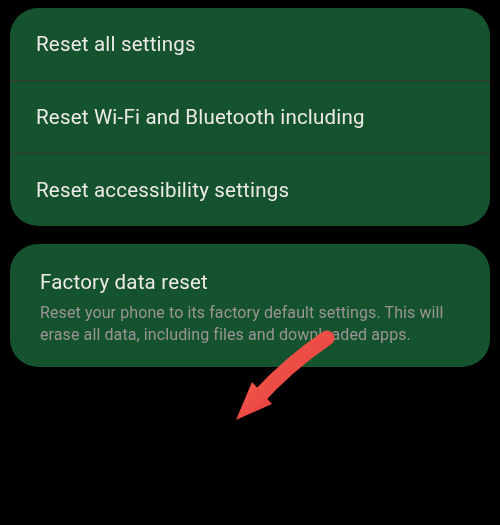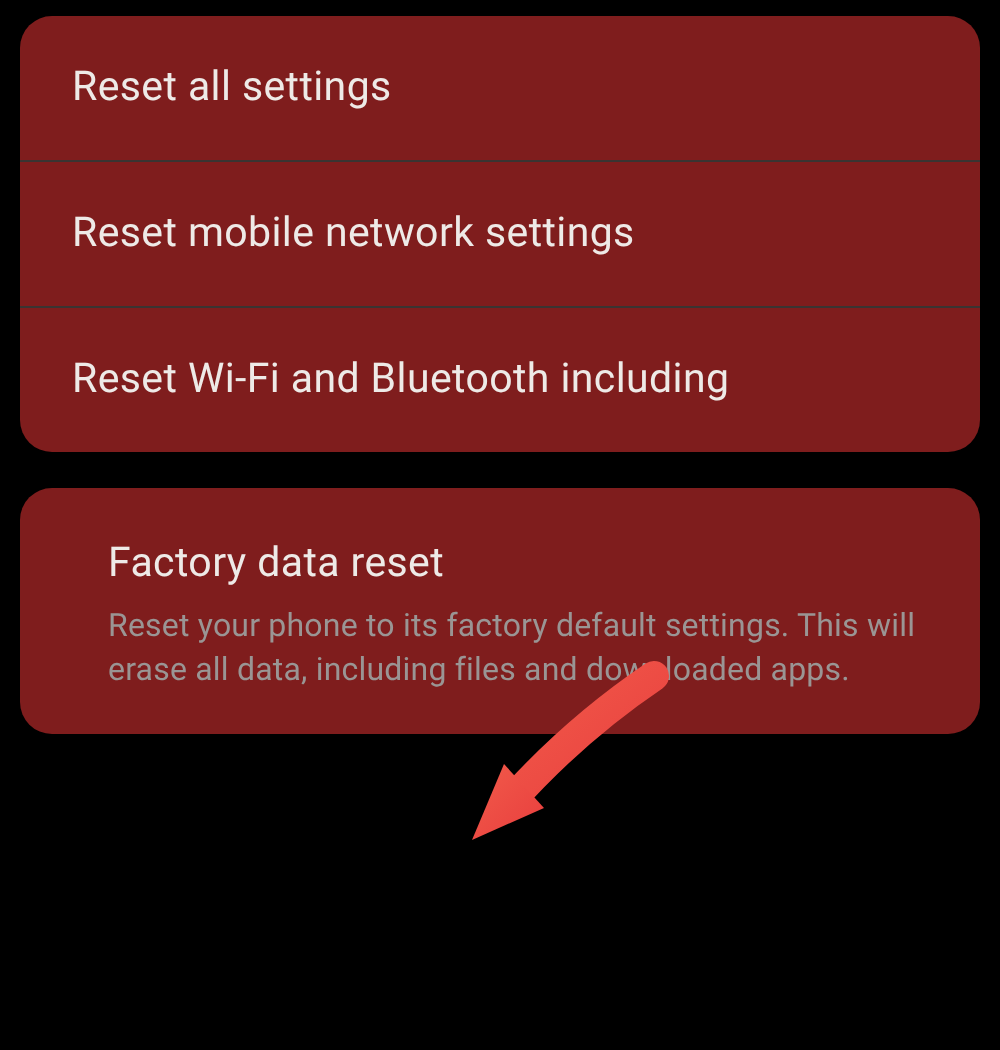--- a/index.html
+++ b/index.html
@@ -9,22 +9,22 @@
     }
     body {
       width: 500px;
       height: 525px;
       background: #000;
       font-family: -apple-system, BlinkMacSystemFont, 'Segoe UI', Roboto, sans-serif;
       padding: 8px 10px;
       position: relative;
     }
     .card {
-      background: #7f1d1d;
-      border-radius: 16px;
+      background: #14532d;
+      border-radius: 28px;
       overflow: hidden;
     }
     .card + .card {
       margin-top: 18px;
     }
     .list-item {
       padding: 24px 26px;
       border-bottom: 1px solid #3a3432;
       cursor: pointer;
     }
@@ -39,41 +39,41 @@
     }
     .item-description {
       color: #9a9594;
       font-size: 16px;
       font-weight: 400;
       line-height: 1.35;
       margin-top: 8px;
       letter-spacing: 0.1px;
     }
     .factory-item {
-      padding: 26px 26px 22px 44px;
+      padding: 26px 26px 22px 30px;
     }
     .arrow-annotation {
       position: absolute;
       left: 232px;
       top: 330px;
       pointer-events: none;
     }
   </style>
 </head>
 <body>
 
 <div class="card">
   <div class="list-item">
     <div class="item-title">Reset all settings</div>
   </div>
   <div class="list-item">
-    <div class="item-title">Reset mobile network settings</div>
+    <div class="item-title">Reset Wi-Fi and Bluetooth including</div>
   </div>
   <div class="list-item">
-    <div class="item-title">Reset Wi-Fi and Bluetooth including</div>
+    <div class="item-title">Reset accessibility settings</div>
   </div>
 </div>
 
 <div class="card">
   <div class="list-item factory-item">
     <div class="item-title">Factory data reset</div>
     <div class="item-description">Reset your phone to its factory default settings. This will erase all data, including files and downloaded apps.</div>
   </div>
 </div>
 

